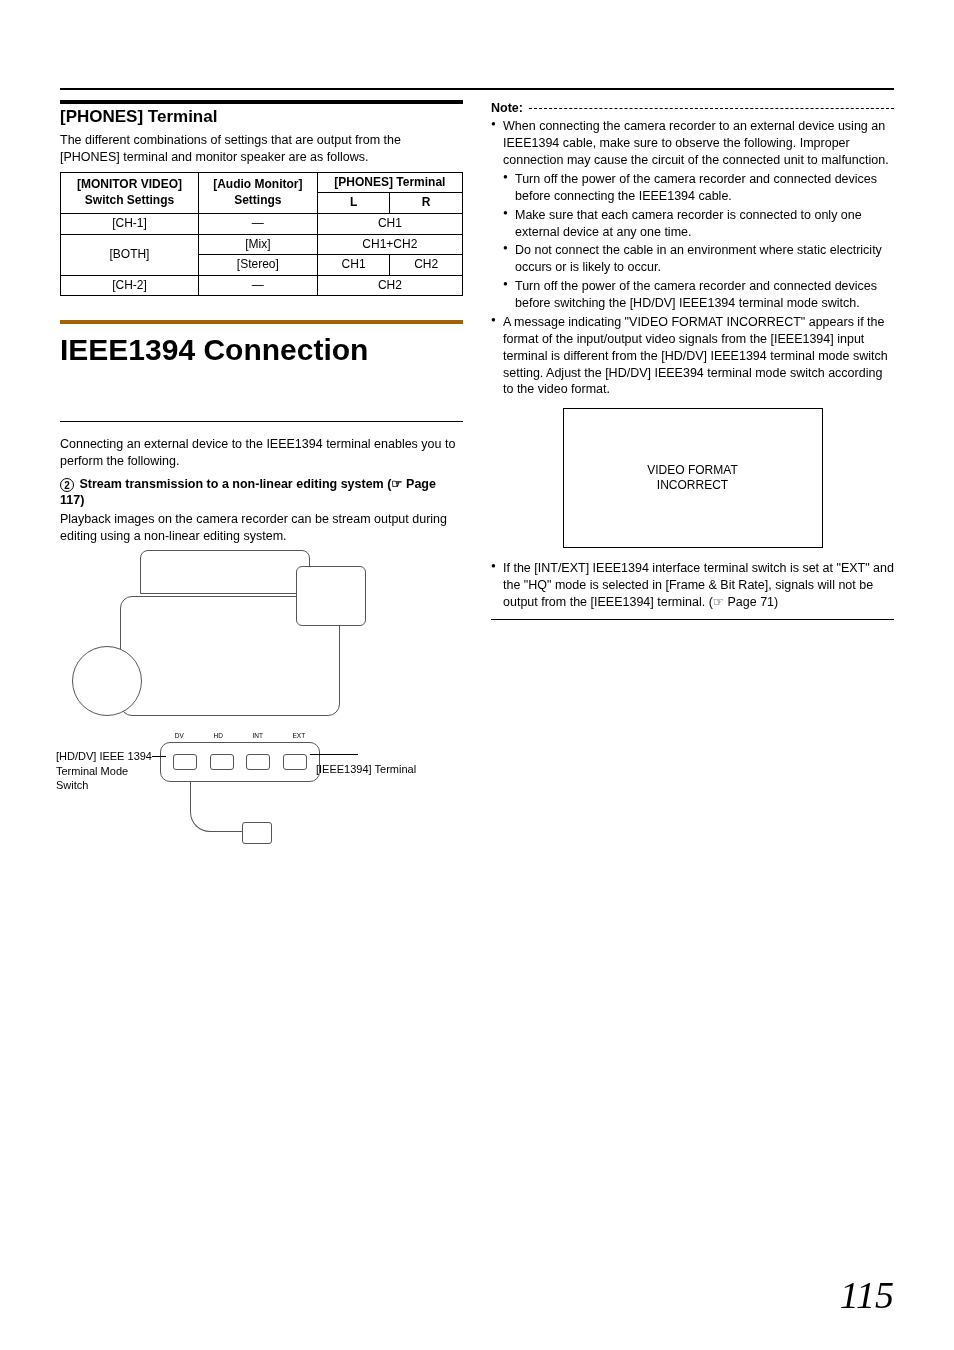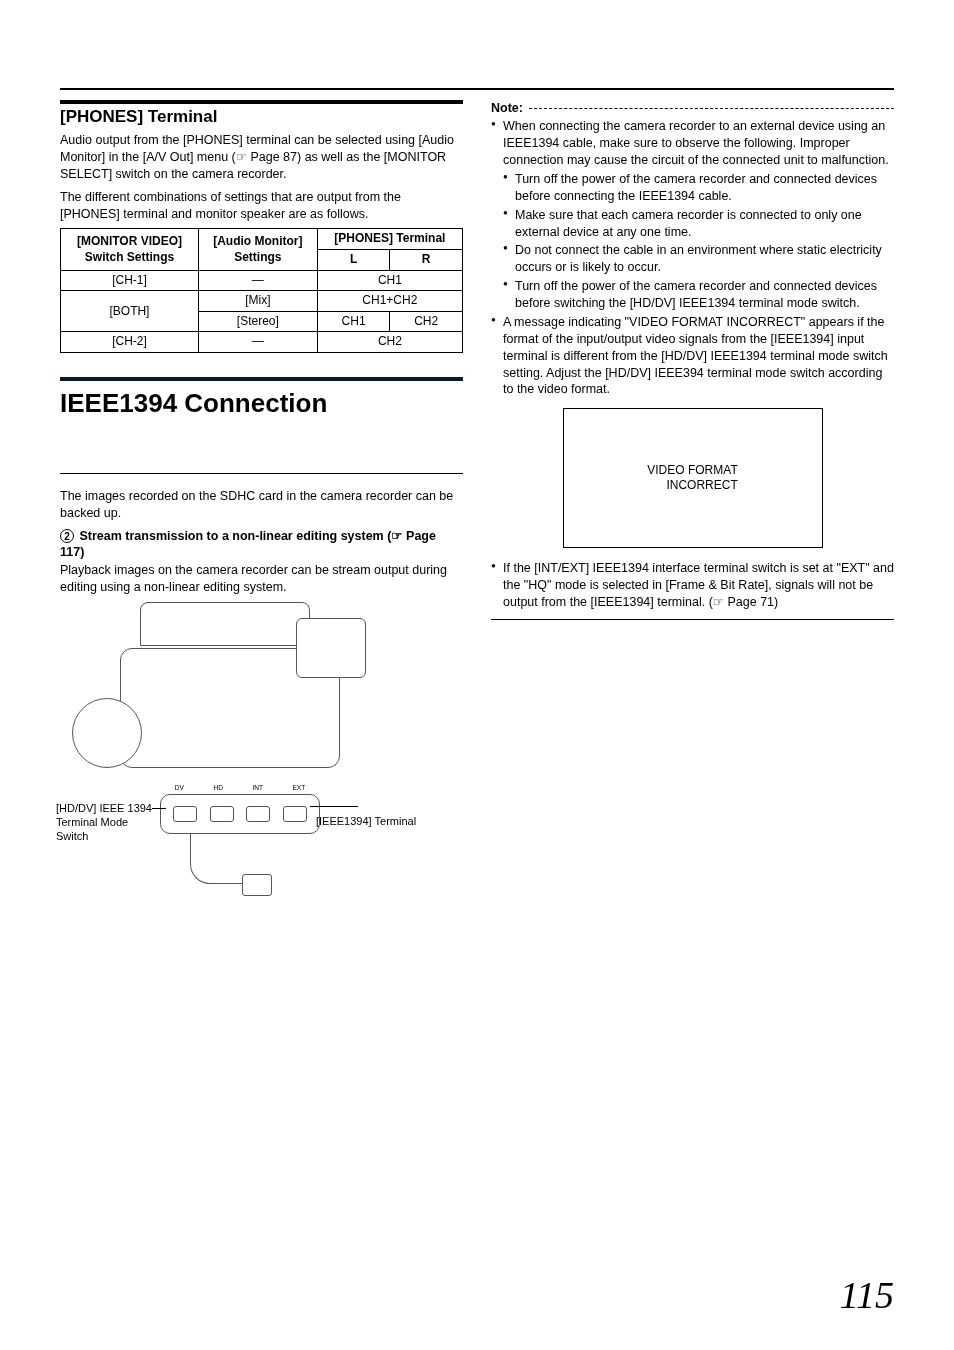--- a/index.html
+++ b/index.html
@@ -44,23 +44,23 @@
     margin-top: 2px;
   }
   table.phones td, table.phones th {
     border: 1px solid #000;
     text-align: center;
     padding: 2px 4px;
     font-weight: normal;
   }
   table.phones th { font-weight: bold; }
   .big-heading {
-    font-size: 26px;
+    font-size: 30px;
     font-weight: bold;
-    border-top: 4px solid #0f172a;
+    border-top: 4px solid #a16207;
     border-bottom: 1px solid #000;
     padding: 6px 0 52px 0;
     margin: 24px 0 14px 0;
   }
   .circled {
     display: inline-block;
     border: 1px solid #000;
     border-radius: 50%;
     width: 14px;
     height: 14px;
@@ -235,21 +235,21 @@
     font-size: 8px;
   }
   .screen-box {
     border: 1.5px solid #000;
     width: 260px;
     height: 140px;
     margin: 10px auto 12px auto;
     display: flex;
     align-items: center;
     justify-content: center;
-    text-align: right;
+    text-align: center;
     font-size: 12px;
     line-height: 1.3;
   }
   .page-num {
     position: absolute;
     right: 60px;
     bottom: 30px;
     font-family: "Times New Roman", serif;
     font-style: italic;
     font-size: 38px;
@@ -258,21 +258,20 @@
 </head>
 <body>
 
 <div class="hr-top"></div>
 
 <div class="columns">
 
   <div class="col">
 
     <div class="section-heading">[PHONES] Terminal</div>
-    <p class="body-text">Audio output from the [PHONES] terminal can be selected using [Audio Monitor] in the [A/V Out] menu (☞ Page 87) as well as the [MONITOR SELECT] switch on the camera recorder.</p>
     <p class="body-text">The different combinations of settings that are output from the [PHONES] terminal and monitor speaker are as follows.</p>
 
     <table class="phones">
       <tbody>
           <tr>
         <th rowspan="2">
           <span>[MONITOR VIDEO]</span><br>
           <span>Switch Settings</span>
         </th>
         <th rowspan="2">
@@ -303,22 +302,22 @@
       <tr>
         <td>[CH-2]</td>
         <td>—</td>
         <td colspan="2">CH2</td>
       </tr>
     </tbody>
       </table>
 
     <div class="big-heading">IEEE1394 Connection</div>
 
-
-    <p class="body-text">The images recorded on the SDHC card in the camera recorder can be backed up.</p>
+    <p class="body-text">Connecting an external device to the IEEE1394 terminal enables you to perform the following.</p>
+
 
     <p class="sub-heading">
       <span class="circled">2</span>
       <span>Stream transmission to a non-linear editing system (☞ Page 117)</span>
     </p>
     <p class="body-text">Playback images on the camera recorder can be stream output during editing using a non-linear editing system.</p>
 
     <div class="diagram">
       <div class="camera-body">
         <div class="camera-handle"></div>

